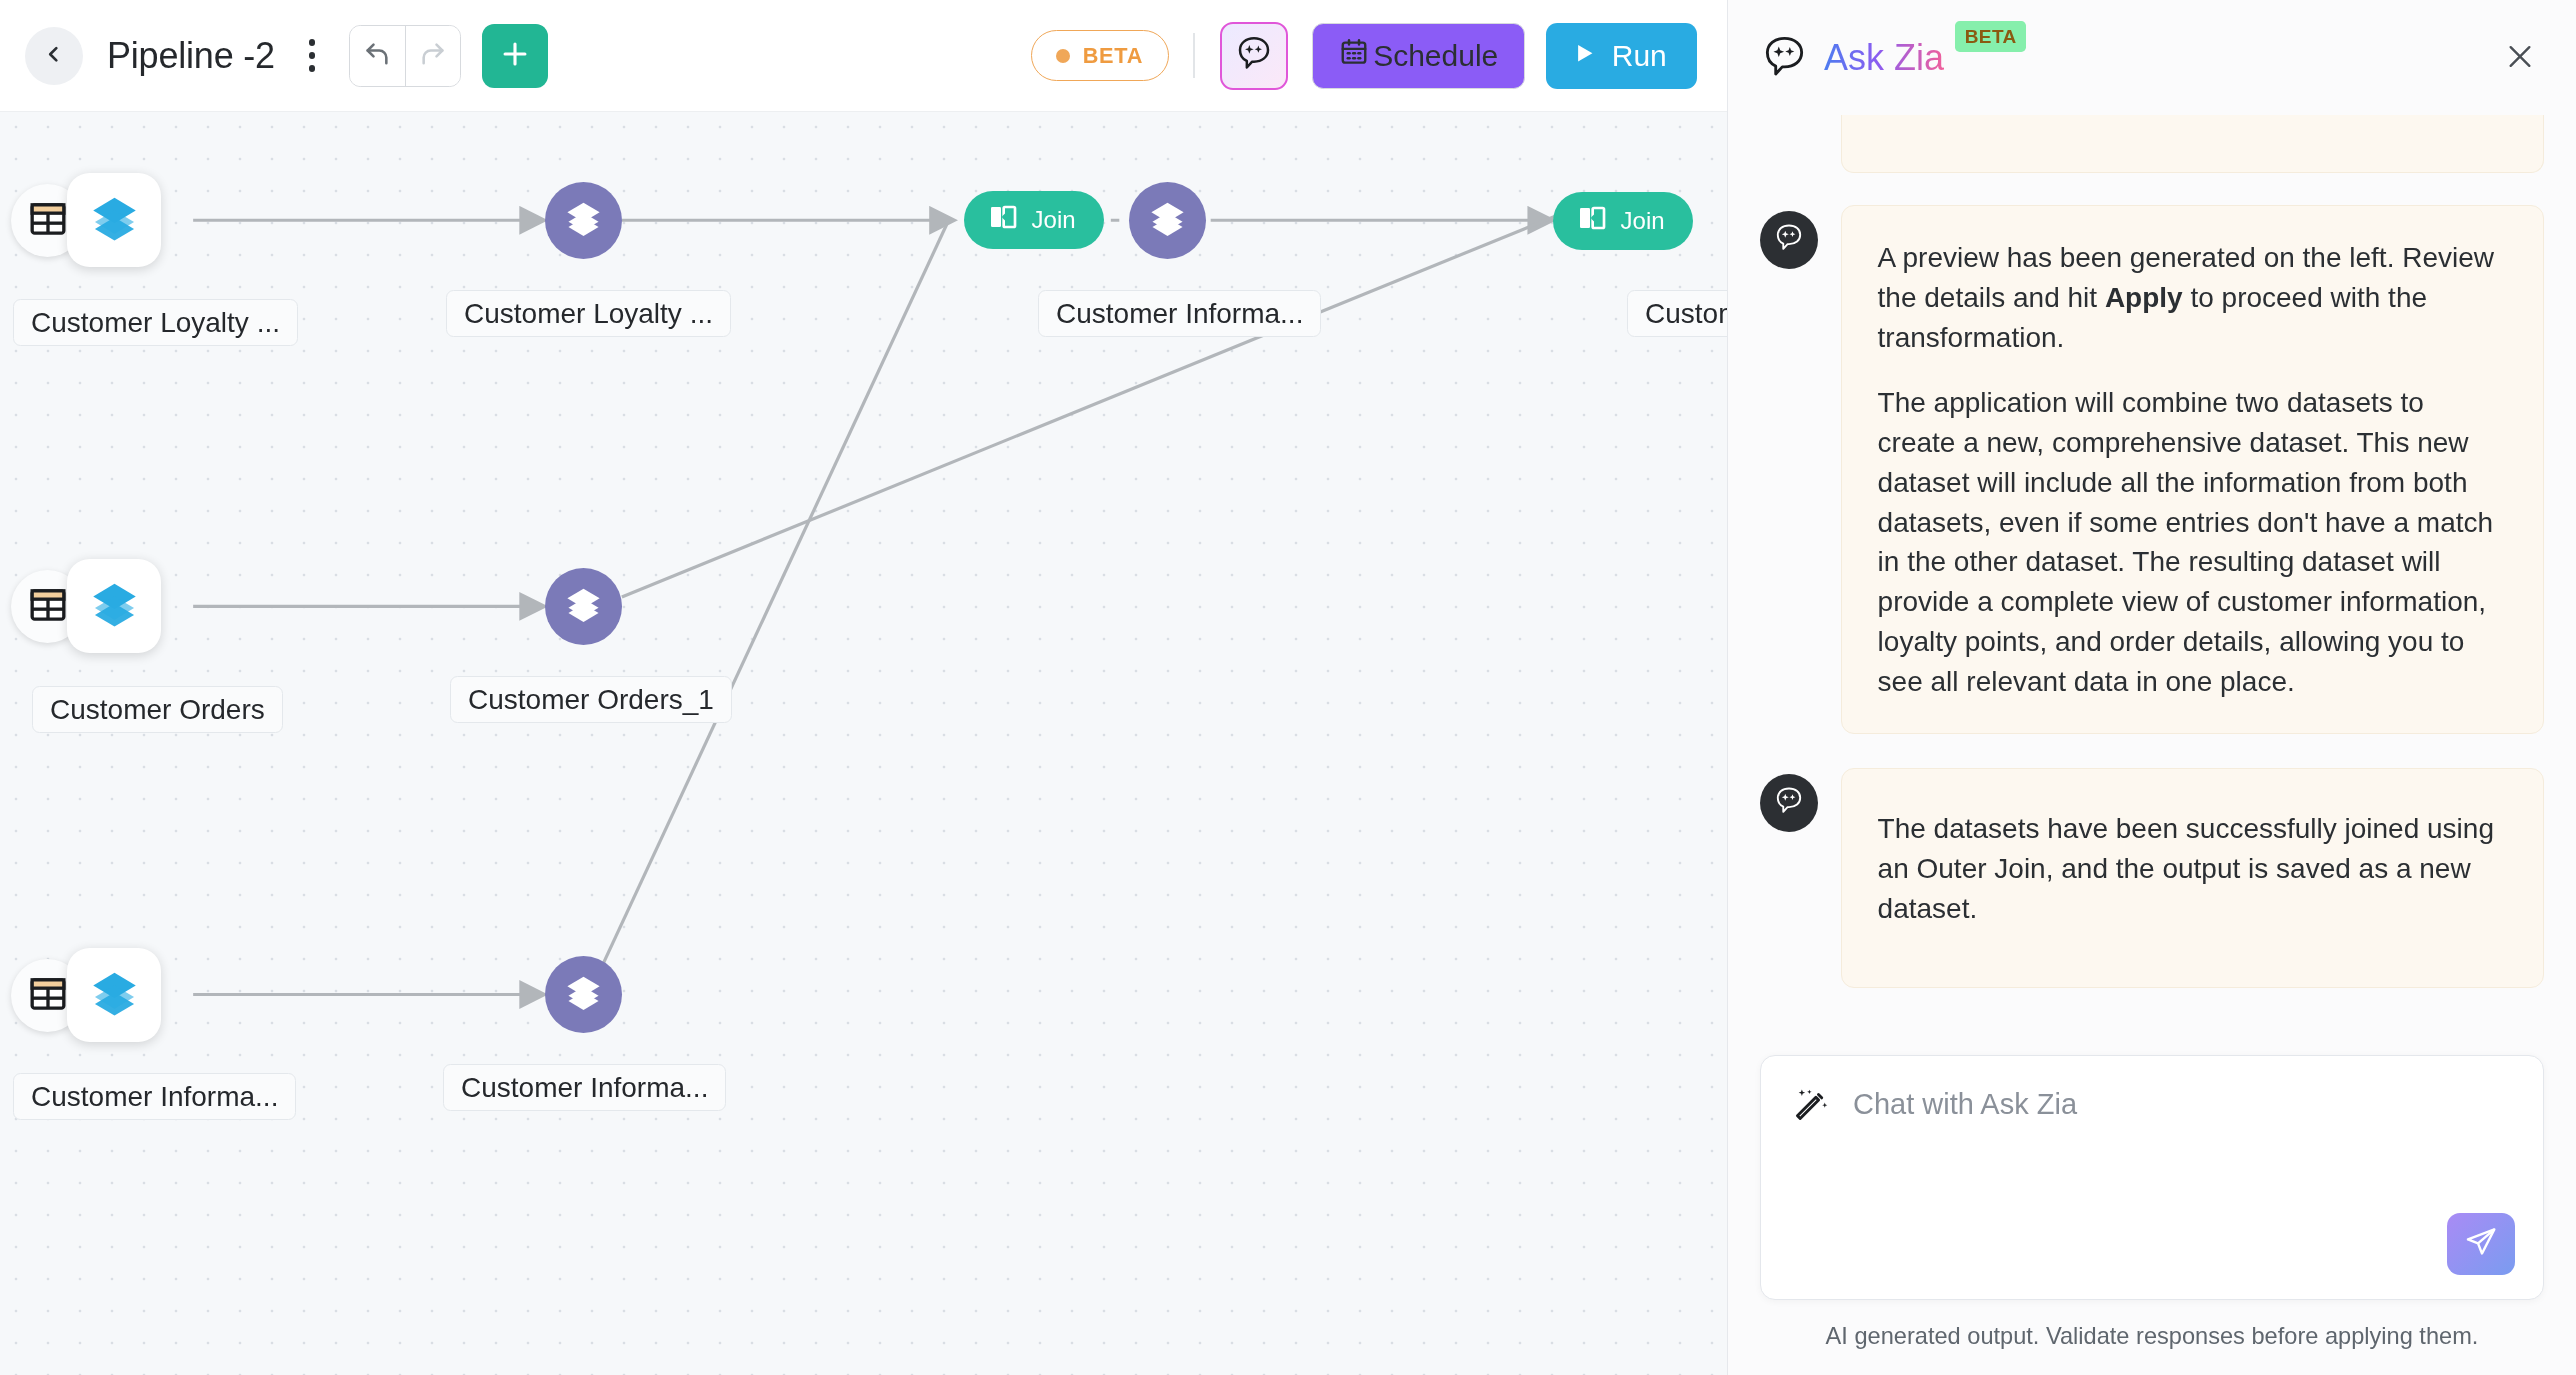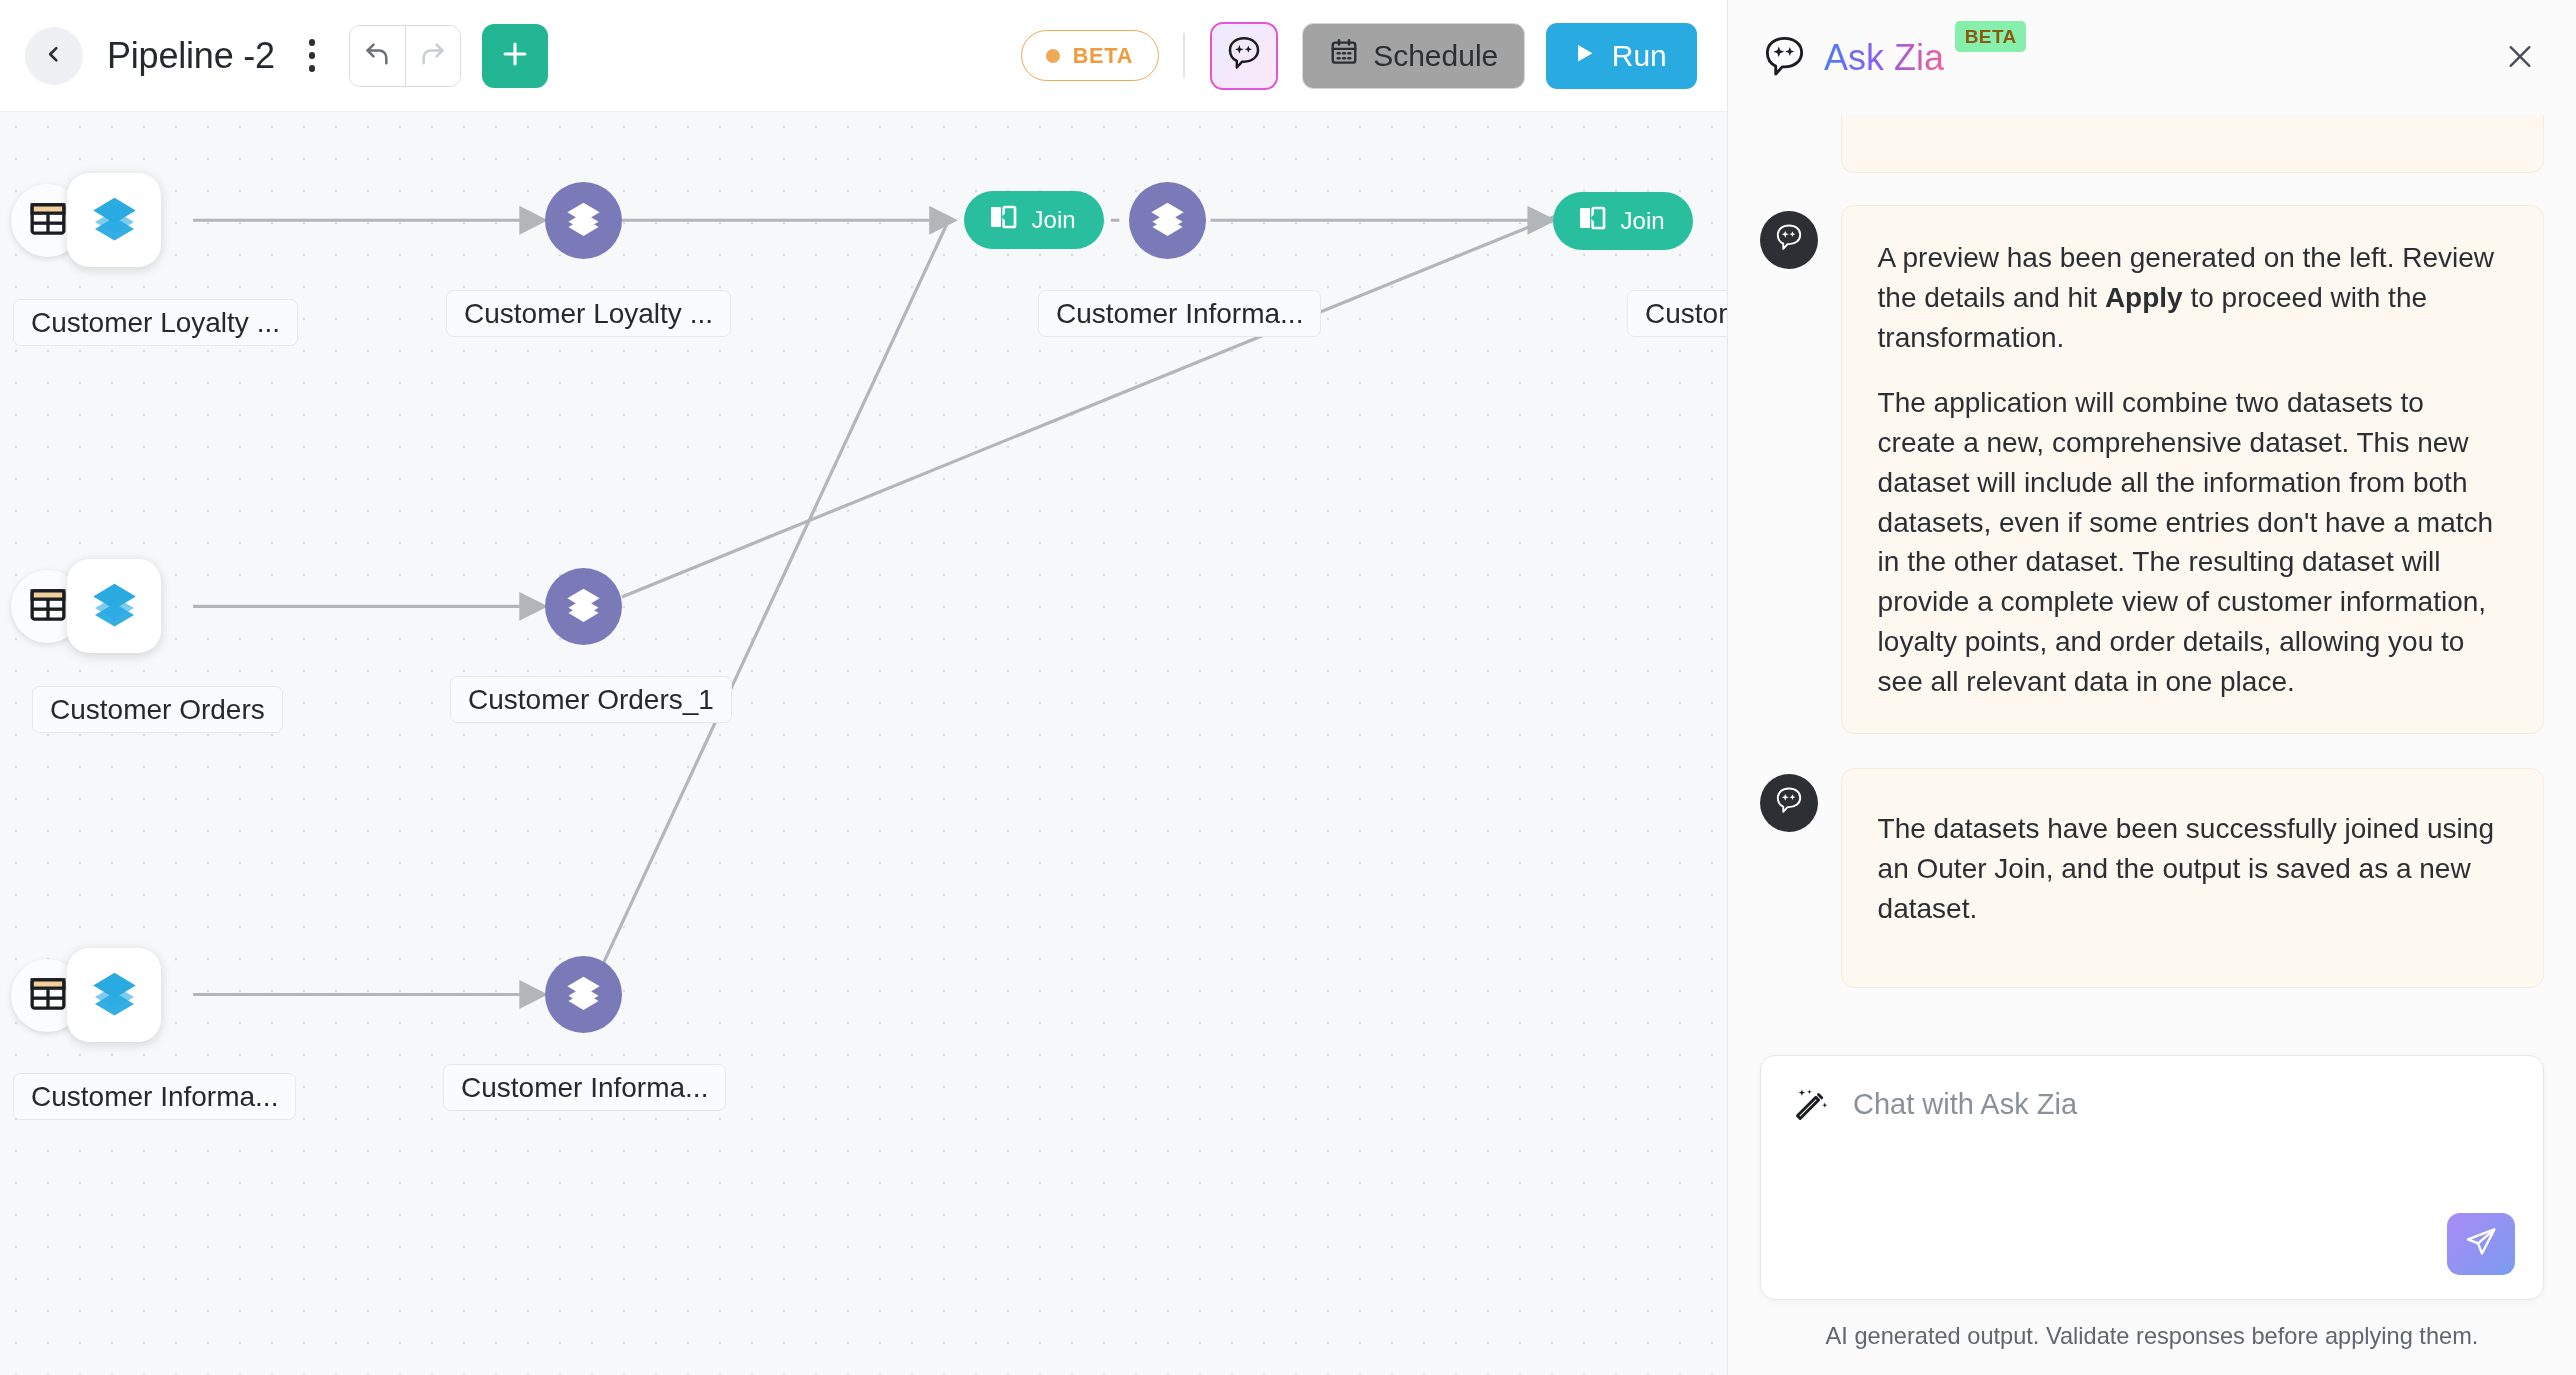--- a/index.html
+++ b/index.html
@@ -62,21 +62,21 @@
   .zia-toggle {
     width: 68px; height: 68px; border-radius: 13px;
     border: 2.4px solid #e056d9;
     background: linear-gradient(135deg, #eceaff 0%, #fbe8f8 100%);
     display: flex; align-items: center; justify-content: center; cursor: pointer; padding: 4.7px;
   }
   .zia-toggle svg { width: 40px; height: 40px; }
 
   .schedule-btn {
     margin-left: 24.5px; height: 66px; border: 1.7px solid #d7dade; border-radius: 11.3px;
-    background: #a3a3a3; display: flex; align-items: center; gap: 14px;
+    background: #8b5cf6; display: flex; align-items: center; gap: 4px;
     padding: 0 26px; cursor: pointer;
   }
   .schedule-btn svg { width: 30px; height: 30px; }
   .schedule-btn span { font-size: 30px; color: #2b2f33; }
 
   .run-btn {
     margin-left: 21px; height: 66px; border-radius: 11.3px;
     background: #29abe2; display: flex; align-items: center; gap: 15px;
     padding: 0 30px 0 26px; cursor: pointer; margin-right: 5.7px;
   }

